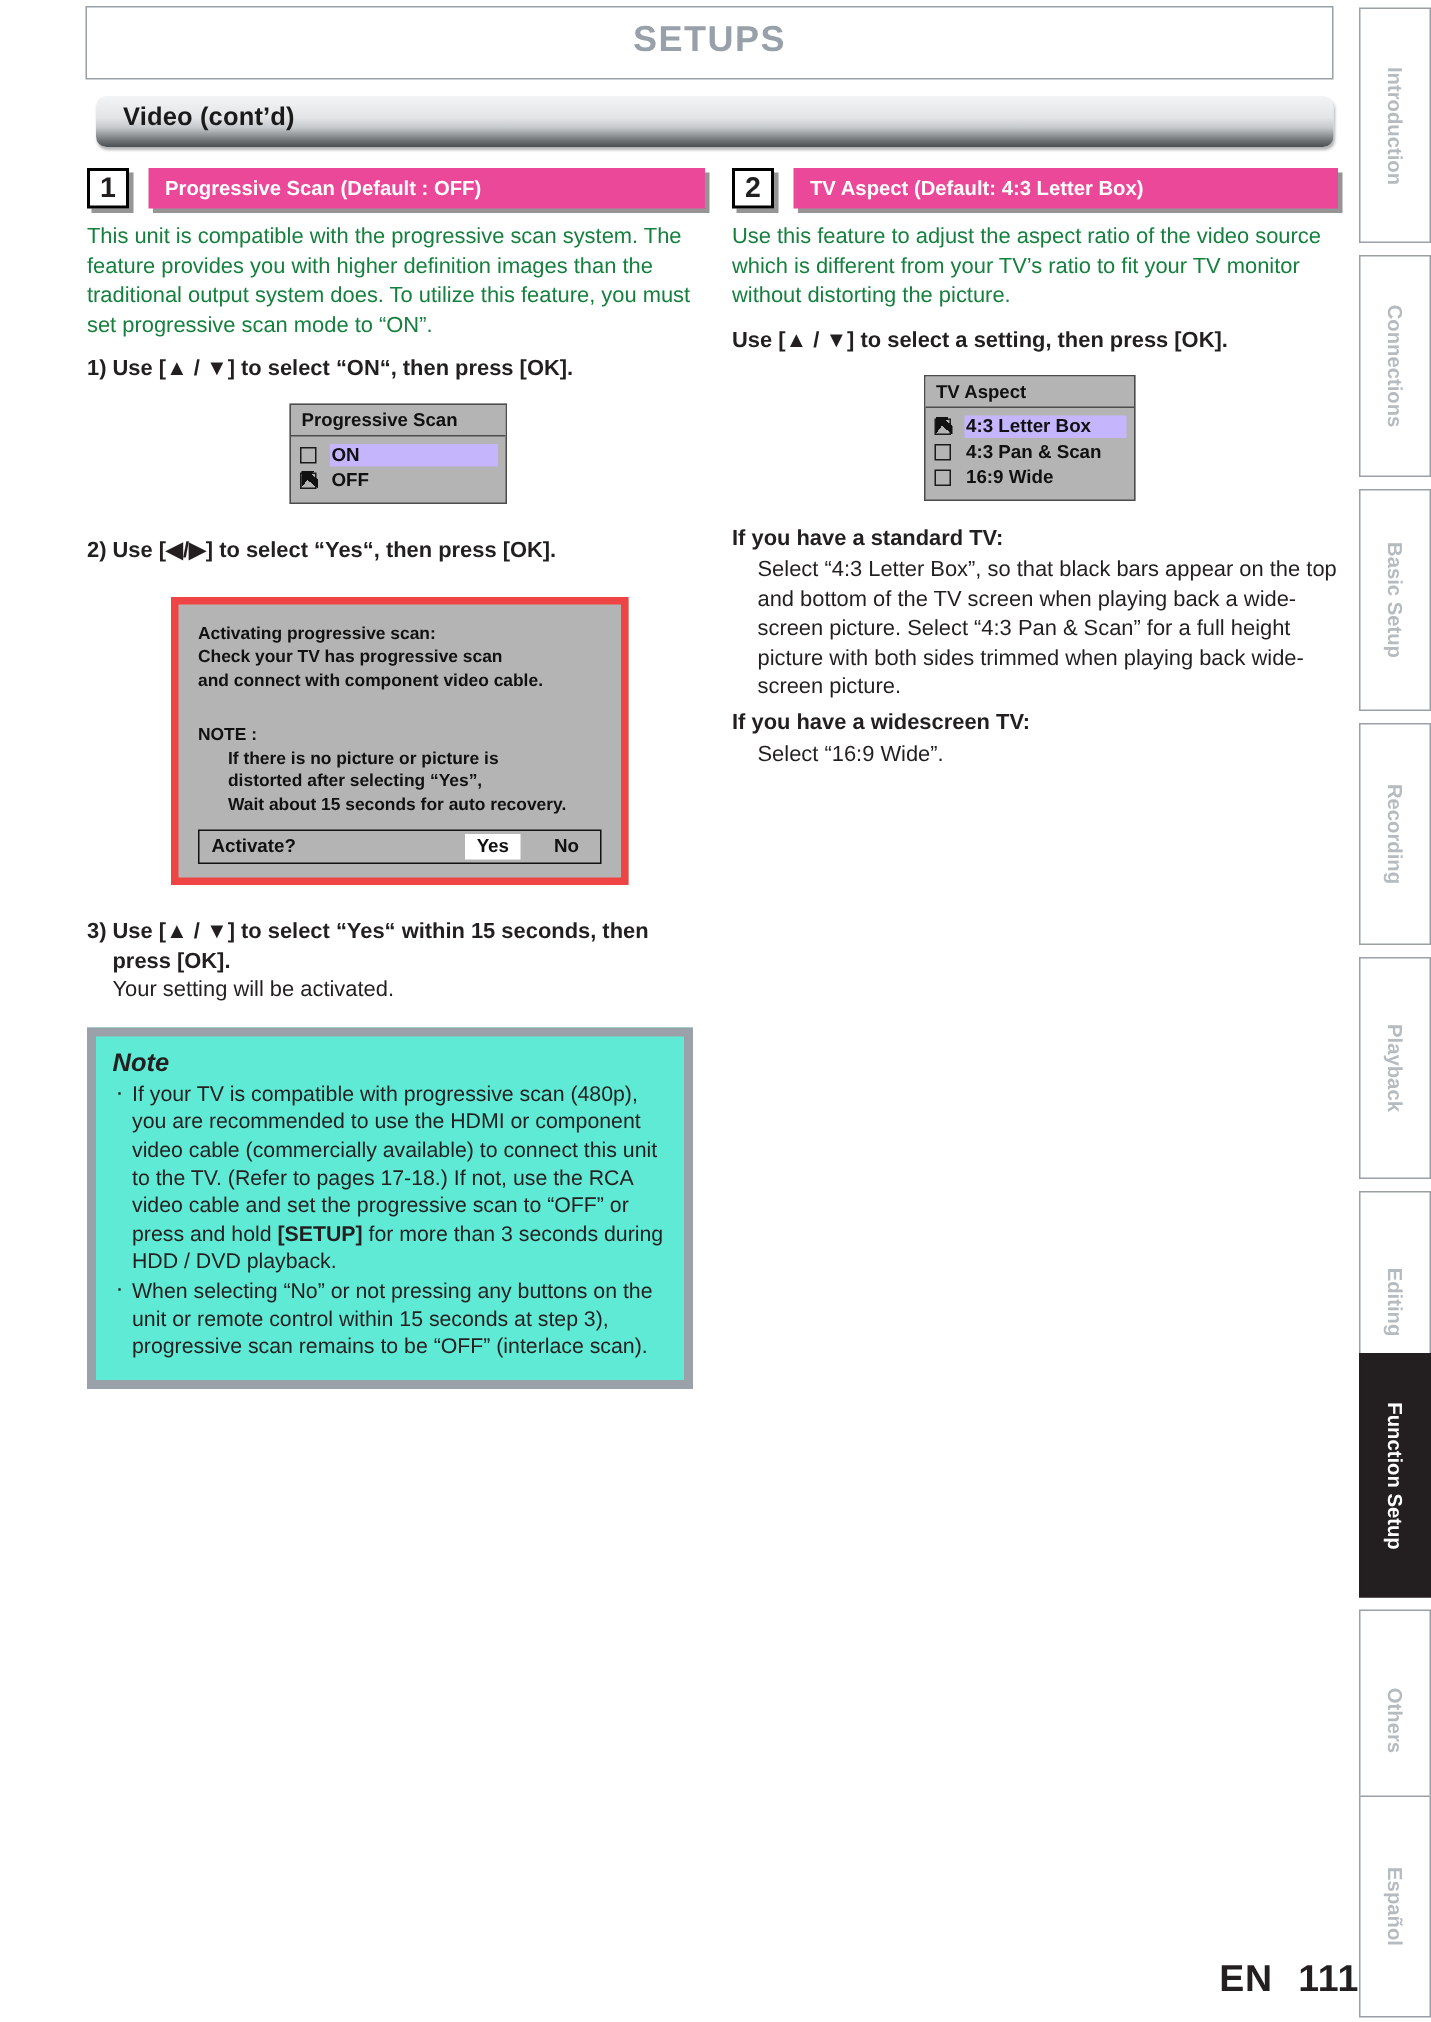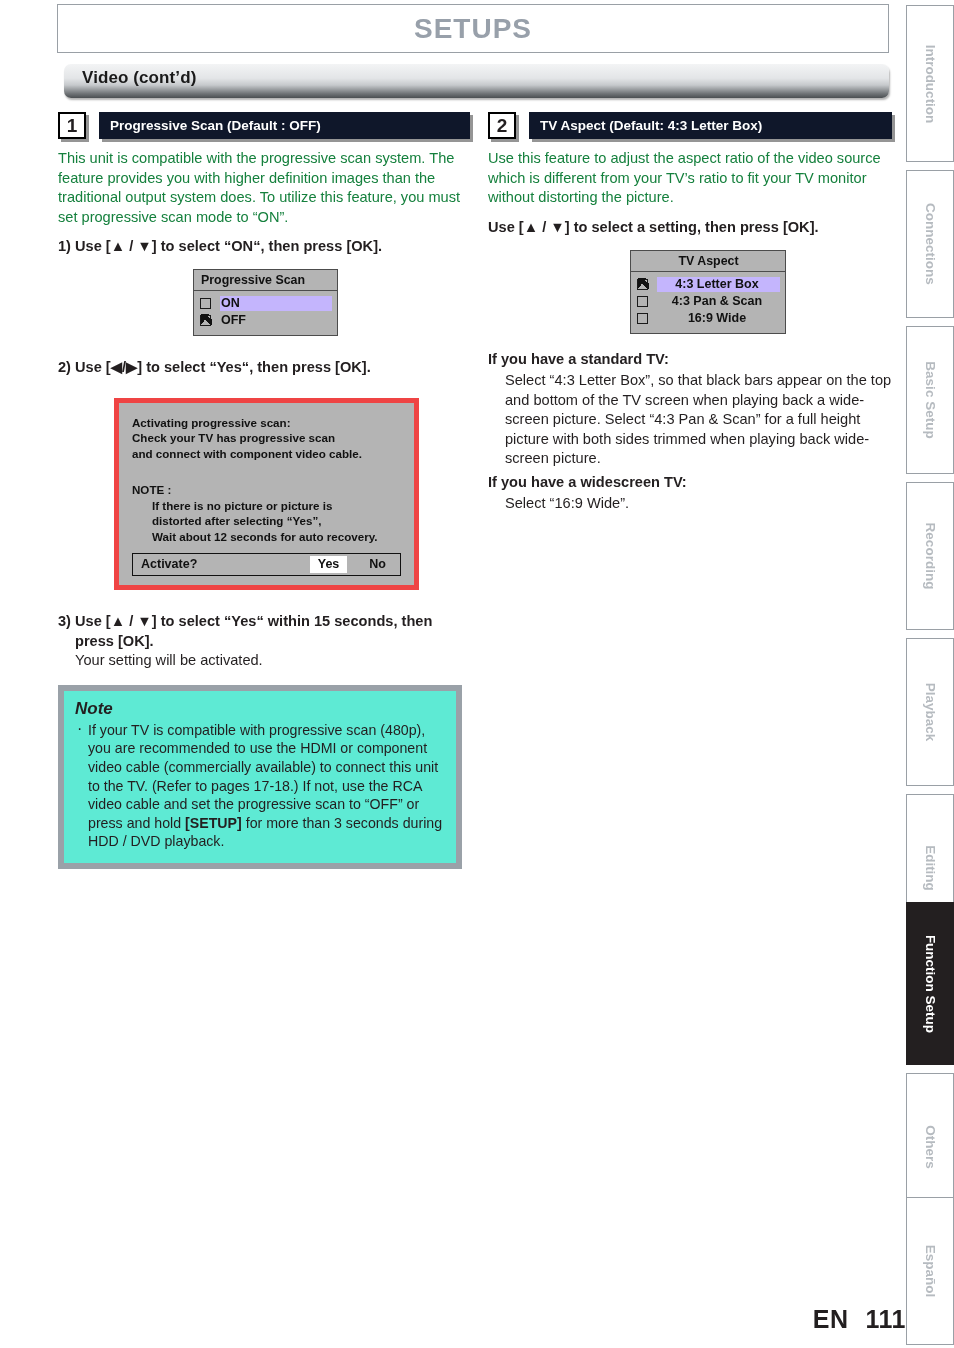--- a/index.html
+++ b/index.html
@@ -15,21 +15,21 @@
   .page-header{
     position:absolute;left:57px;top:4px;width:832px;height:49px;
     border:1px solid #9aa0a6;
     border-right:1px solid #9aa0a6;
     box-sizing:border-box;
     background:#fff;
   }
   .page-header-title{
     position:absolute;left:0;right:0;top:8px;
     text-align:center;
-    font-size:28px;font-weight:bold;letter-spacing:1px;
+    font-size:24px;font-weight:bold;letter-spacing:1px;
     color:#98a0aa;
   }
   
   .section-bar{
     position:absolute;left:64px;top:64px;width:825px;height:34px;
     border-radius:7px;
     background:linear-gradient(to bottom,#f3f4f5 0%,#e3e5e7 42%,#c6c9cc 62%,#6d7174 88%,#4b4f52 100%);
     box-shadow:1px 2px 2px rgba(0,0,0,0.30);
     box-sizing:border-box;
   }
@@ -46,21 +46,21 @@
   
   .num-head{position:relative;height:28px;margin-bottom:9px;}
   .num-badge{
     position:absolute;left:0;top:0;width:28px;height:27px;
     border:2px solid #000;background:#fff;box-sizing:border-box;
     box-shadow:3px 3px 0 rgba(130,130,130,0.85);
     font-size:19px;font-weight:bold;line-height:24px;text-align:center;
   }
   .num-bar{
     position:absolute;left:41px;top:0;right:0;height:27px;
-    background:#0f172a;
+    background:#ec4899;
     box-shadow:3px 3px 0 rgba(130,130,130,0.85);
     box-sizing:border-box;
   }
   .num-bar span{
     color:#fff;font-size:13.5px;font-weight:bold;
     line-height:27px;margin-left:11px;display:inline-block;
   }
 
   
   .body-text{font-size:14.6px;line-height:19.6px;color:#15803d;margin:0 0 10px 0;}
@@ -89,21 +89,21 @@
     background:
       linear-gradient(38deg, transparent 44%, #111 44%, #111 72%, transparent 72%),
       linear-gradient(-52deg, transparent 58%, #111 58%, #111 86%, transparent 86%);
   }
   .osd-label{flex:1;padding:0 4px 0 1px;line-height:15px;}
   .osd-label.hl{background:#c4b5fd;}
 
   
   #progressive-scan-osd{position:relative;left:135px;width:145px;}
   
-  #tv-aspect-osd{position:relative;left:142px;width:156px;text-align:center;}
+  #tv-aspect-osd{position:relative;left:128px;width:141px;}
 
   
   .dialog{
     position:relative;left:56px;width:305px;
     border:5px solid #ef4444;background:#b4b4b4;box-sizing:border-box;
     padding:12px 13px 9px 13px;
     font-size:11.6px;font-weight:bold;color:#111;line-height:15.5px;
   }
   .dialog .gap{height:21px;}
   .dialog-note-ind{margin-left:20px;}
@@ -197,39 +197,40 @@
   <div style="height:16px"></div>
 
   <div class="dialog">
     <div>Activating progressive scan:</div>
     <div>Check your TV has progressive scan</div>
     <div>and connect with component video cable.</div>
     <div class="gap"></div>
     <div>NOTE :</div>
     <div class="dialog-note-ind">If there is no picture or picture is</div>
     <div class="dialog-note-ind">distorted after selecting    “Yes”,</div>
-    <div class="dialog-note-ind">Wait about 12 seconds for auto recovery.</div>
+    <div class="dialog-note-ind">Wait about 15 seconds for auto recovery.</div>
     <div class="dialog-actions">
       <span class="q">Activate?</span>
       <span class="yes">Yes</span>
       <span class="no">No</span>
     </div>
   </div>
 
   <div style="height:22px"></div>
 
   <p class="step-head" style="margin-bottom:0">3) Use [▲ / ▼] to select “Yes“ within 15 seconds, then</p>
   <p class="step-head indent" style="margin-bottom:0">press [OK].</p>
   <p class="step-sub indent">Your setting will be activated.</p>
 
   <div style="height:10px"></div>
 
   <div class="note-box">
     <div class="note-title">Note</div>
     <div class="note-li"><span>If your TV is compatible with progressive scan (480p), you are recommended to use the HDMI or component video cable (commercially available) to connect this unit to the TV. (Refer to pages 17-18.) If not, use the RCA video cable and set the progressive scan to “OFF” or press and hold </span><span class="bold">[SETUP]</span><span> for more than 3 seconds during HDD / DVD playback.</span></div>
+    <div class="note-li">When selecting “No” or not pressing any buttons on the unit or remote control within 15 seconds at step 3), progressive scan remains to be “OFF” (interlace scan).</div>
   </div>
 
 </div>
 
 <div class="col col-right">
 
   <div class="num-head">
     <div class="num-badge">2</div>
     <div class="num-bar">
       <span>TV Aspect (Default: 4:3 Letter Box)</span>

